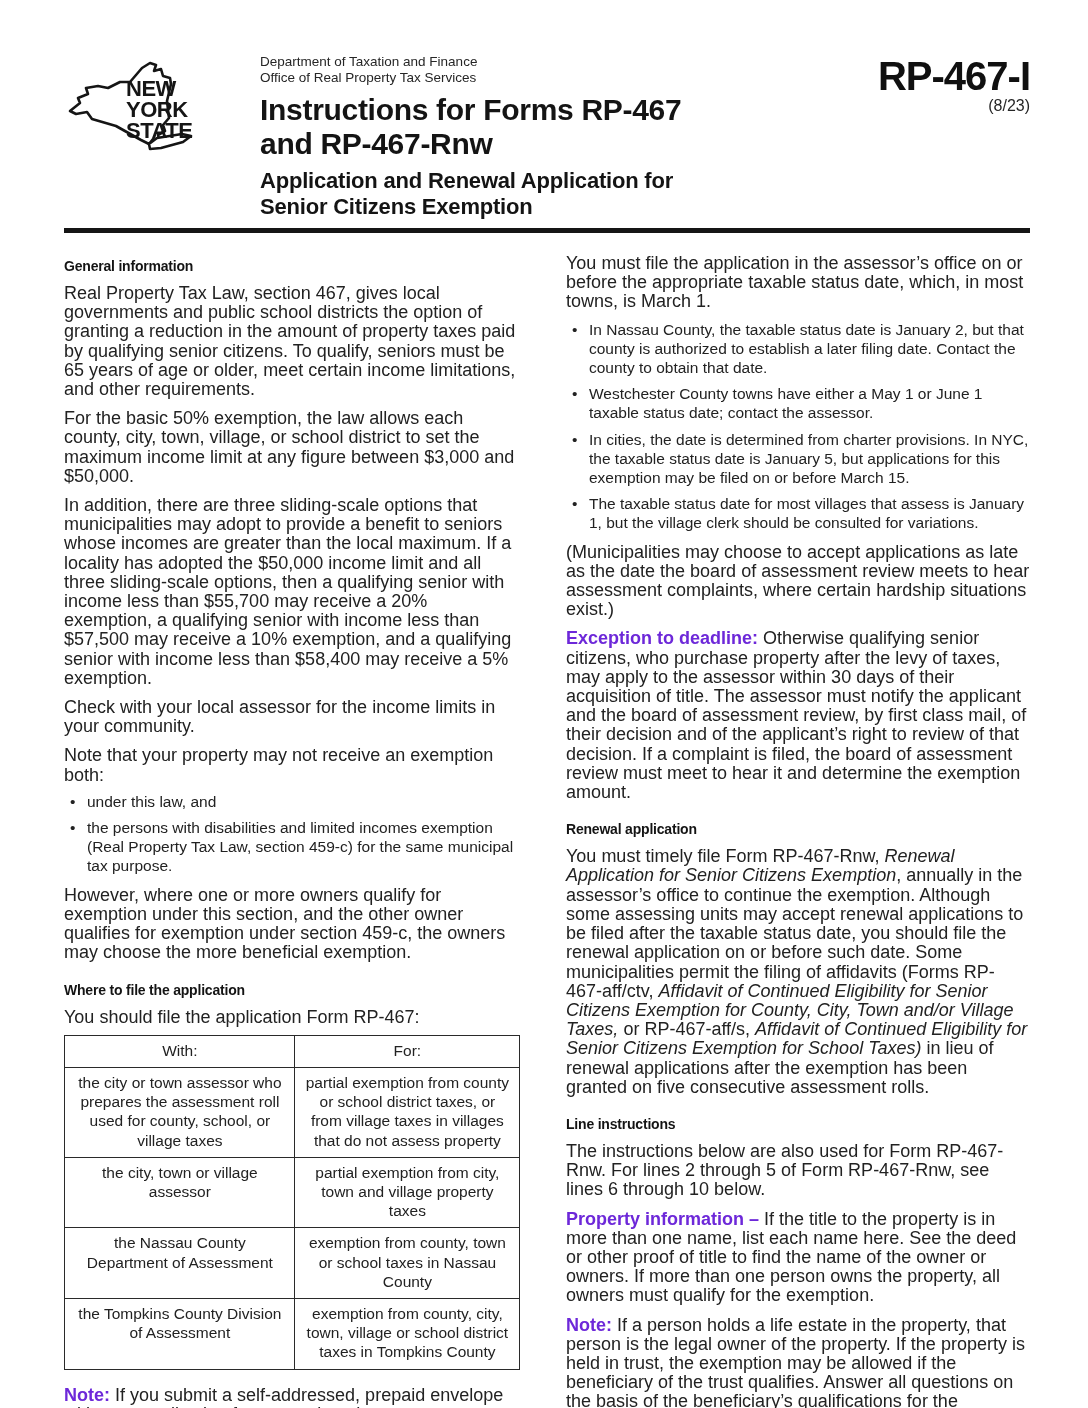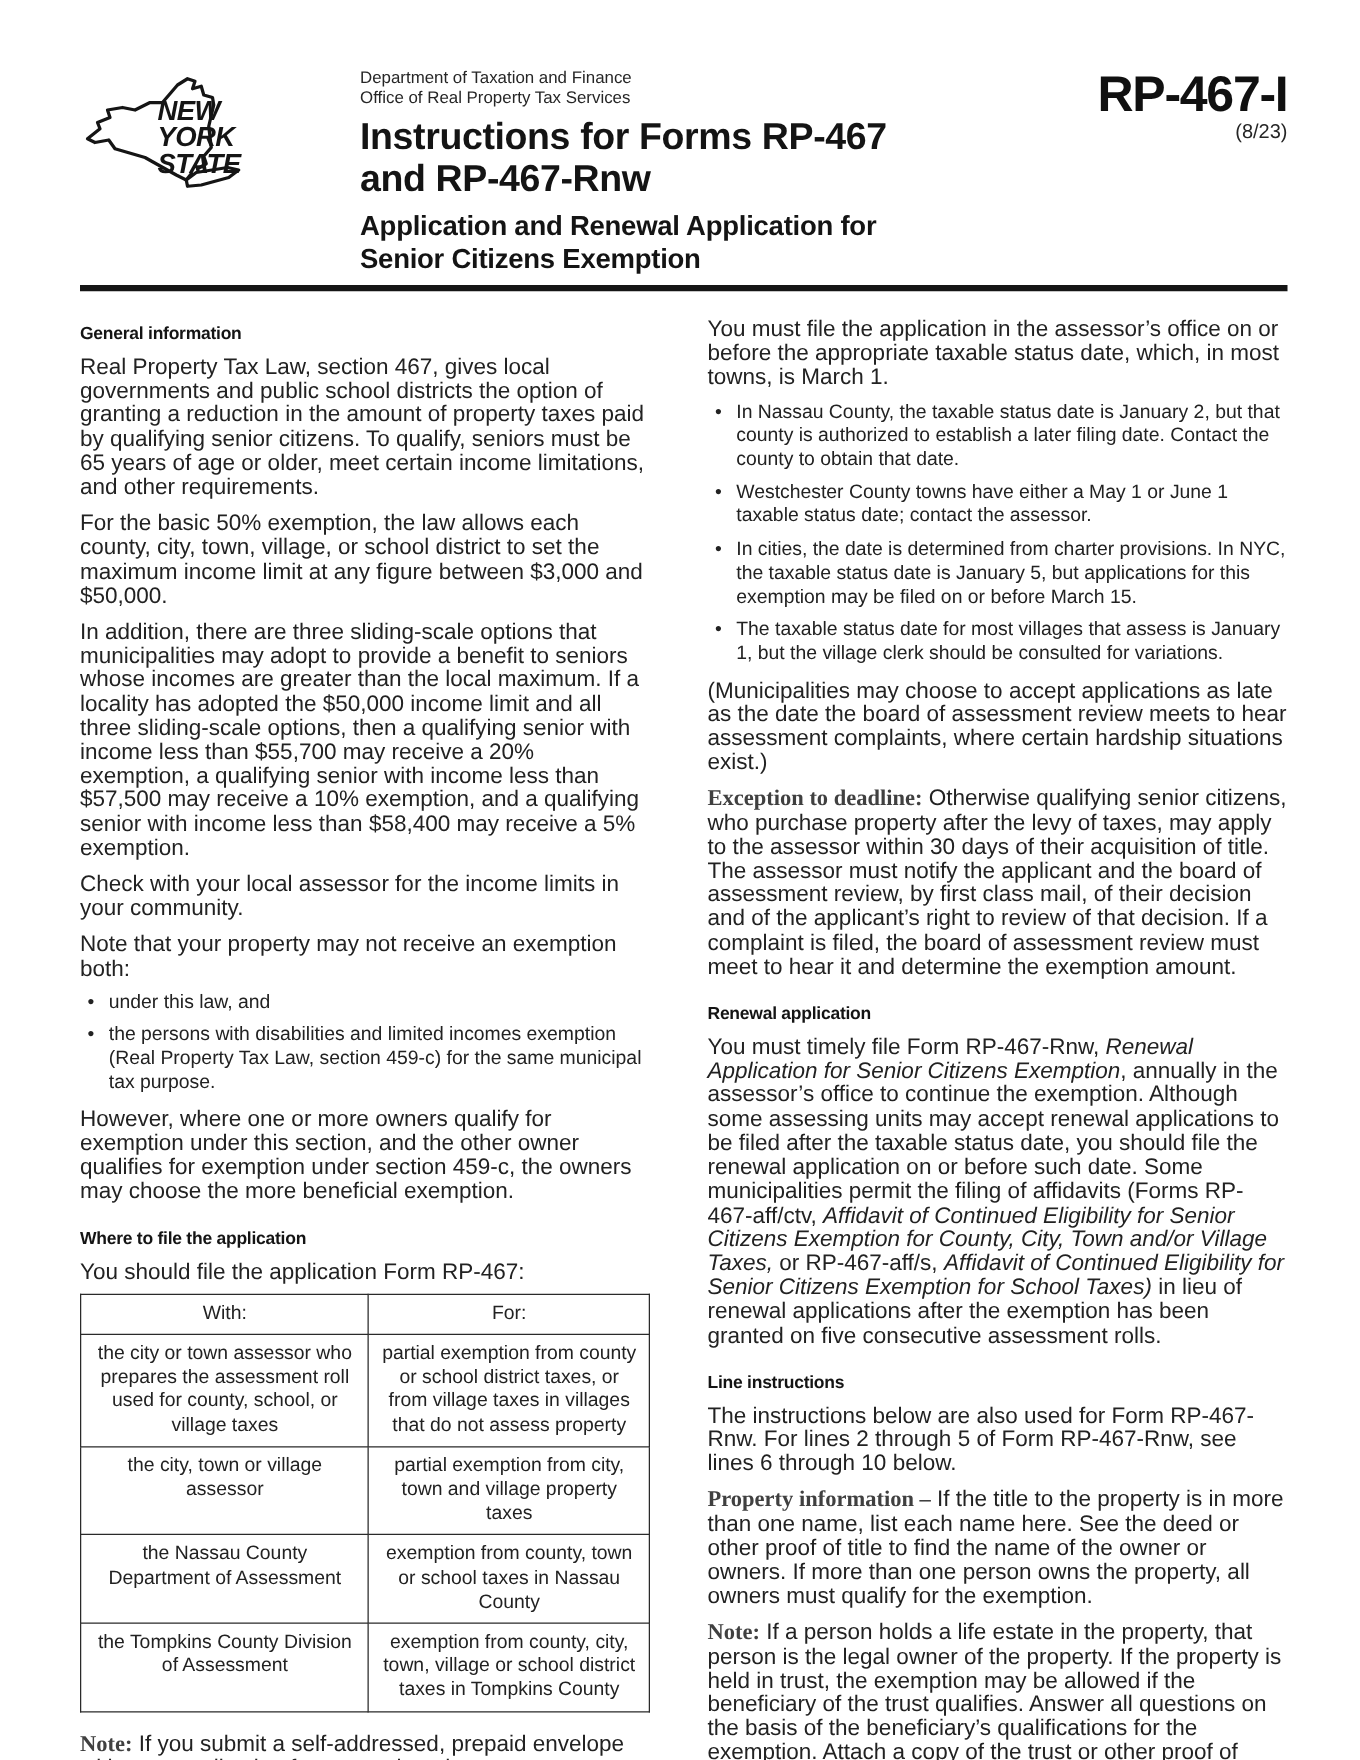--- a/index.html
+++ b/index.html
@@ -9,22 +9,22 @@
     font-family: "Liberation Sans", sans-serif;
     color: #222;
     overflow: hidden;
   }
   .page {
     width: 1088px; height: 1408px;
     padding: 54px 58px 40px 64px;
   }
   
   .header { display: flex; align-items: flex-start; }
-  .logo-box { width: 150px; height: 100px; flex: 0 0 150px; margin-top: 2px; font-style: italic; }
-  .header-text { margin-left: 74px; flex: 1 1 auto; }
+  .logo-box { width: 150px; height: 100px; flex: 0 0 150px; margin-top: 2px; }
+  .header-text { margin-left: 46px; flex: 1 1 auto; }
   .dept-line { font-size: 13.5px; line-height: 16px; color: #262626; }
   .main-title {
     font-size: 30px; font-weight: bold; line-height: 34px;
     color: #141414; letter-spacing: -0.3px; margin-top: 7px;
   }
   .sub-title {
     font-size: 22px; font-weight: bold; line-height: 26px;
     color: #141414; margin-top: 7px; letter-spacing: -0.2px;
   }
   .form-id { text-align: right; flex: 0 0 auto; padding-top: 2px; }
@@ -36,21 +36,21 @@
     display: grid; grid-template-columns: 456px 1fr; column-gap: 46px;
     margin-top: 21px;
   }
   h2.section-heading {
     font-size: 14px; font-weight: bold; color: #141414;
     letter-spacing: -0.2px; margin: 0 0 5px 0; line-height: 25px;
   }
   h2.spaced { margin-top: 15px; }
   p.body-text { font-size: 18px; line-height: 19.2px; margin-bottom: 10px; }
   .italic { font-style: italic; }
-  strong.lead { font-weight: bold; color: #404040; font-family: Liberation Serif, serif; }
+  strong.lead { font-weight: bold; color: #6d28d9; }
   ul.bullet-list { list-style: none; margin: 0 0 10px 0; }
   ul.bullet-list li {
     position: relative; padding-left: 23px;
     font-size: 15.5px; line-height: 19.2px; margin-bottom: 7px;
   }
   ul.bullet-list li::before {
     content: "\2022"; position: absolute; left: 6px; top: 0;
   }
   
   table.file-table {

